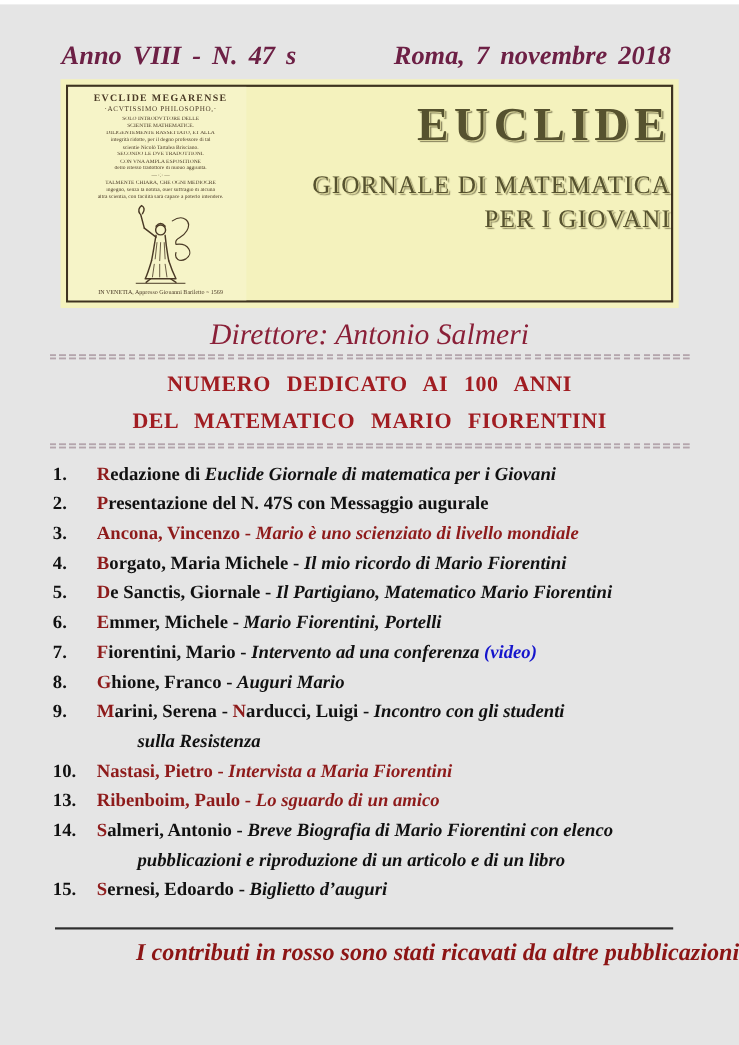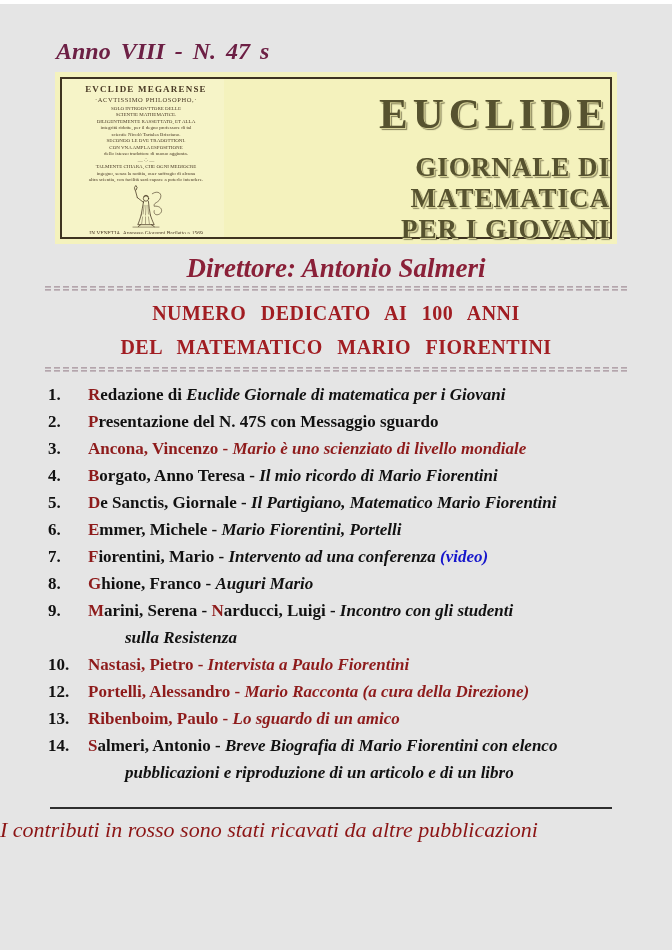--- a/index.html
+++ b/index.html
@@ -9,21 +9,21 @@
   }
   
   .masthead{
     display:flex;justify-content:space-between;align-items:baseline;
     padding:34px 62px 0 56px;
     font-style:italic;font-weight:600;font-size:24px;color:#6d2045;
     word-spacing:4px;
   }
   
   .banner{
-    margin:7px 55px 0 55px;background:#f4f2bd;padding:5px;height:172px;box-sizing:border-box;
+    margin:7px 55px 0 55px;background:#f4f2bd;padding:5px;height:208px;box-sizing:border-box;
   }
   .banner-inner{
     border:2px solid #3e3320;height:100%;box-sizing:border-box;display:flex;background:#f4f2bd;
   }
   .engraving{
     width:162px;box-sizing:border-box;padding:5px 4px 3px 10px;
     background:#f6f4c8;color:#4a3a26;text-align:center;
     display:flex;flex-direction:column;justify-content:space-between;line-height:1.2;
   }
   .eng-title{font-size:9px;letter-spacing:1.2px;font-weight:bold;white-space:nowrap;}
@@ -33,27 +33,27 @@
   .eng-figure{display:block;margin:1px auto 0 auto;}
   .eng-caption{font-size:5.5px;white-space:nowrap;overflow:hidden;margin-top:2px;}
   .banner-right{
     flex:1;text-align:right;color:#56522f;padding-top:13px;
   }
   .banner-title{
     font-size:43px;font-weight:bold;letter-spacing:5px;line-height:1;
     text-shadow:1px 1px 0 #d8d49a, 2px 2px 1px rgba(45,40,12,.55);
   }
   .banner-sub{
-    font-size:27px;font-weight:bold;letter-spacing:1px;line-height:31px;
+    font-size:23px;font-weight:normal;letter-spacing:1px;line-height:31px;
     text-shadow:1px 1px 0 #d8d49a, 2px 2px 1px rgba(45,40,12,.5);
   }
   .banner-sub.first{margin-top:17px;}
   
   .director{
-    text-align:center;font-style:italic;font-weight:700;font-size:27px;color:#8a2038;
+    text-align:center;font-style:italic;font-weight:400;font-size:27px;color:#8a2038;
     margin-top:8px;line-height:32px;
   }
   
   .sep-dashed{
     height:5px;margin:2px 45px 0 45px;
     background-image:
       repeating-linear-gradient(90deg,#b4a5ac 0 6px,transparent 6px 9px),
       repeating-linear-gradient(90deg,#b4a5ac 0 6px,transparent 6px 9px);
     background-size:100% 1.7px,100% 1.7px;
     background-position:0 0,0 3.3px;
@@ -73,31 +73,32 @@
   .toc-text{flex:1;}
   .seg-lead{color:#8e1b1b;}
   .seg-name{color:#111;}
   .seg-title{color:#111;font-style:italic;}
   .toc-item.red .seg-name,.toc-item.red .seg-title{color:#8e1b1b;text-align:right;}
   .seg-link{color:#1616cc;font-style:italic;cursor:pointer;}
   .indent{display:inline-block;width:37px;}
   
   .footer-rule{height:2px;background:#2e2e2e;margin:21px 60px 0 50px;}
   .footer-note{
-    text-align:left;font-style:italic;font-weight:normal;font-size:22px;color:#8c1515;
+    text-align:right;font-style:italic;font-weight:bold;font-size:22px;color:#8c1515;
     margin-top:7px;line-height:28px;
   }
 </style>
 </head>
 <body>
 
 <div class="page">
 
   <div class="masthead">
     <span>Anno VIII - N. 47  s</span>
+    <span>Roma,  7 novembre  2018</span>
   </div>
 
   <div class="banner">
     <div class="banner-inner">
       <div class="engraving">
         <div>
           <div class="eng-title">EVCLIDE MEGARENSE</div>
           <div class="eng-sub">·ACVTISSIMO PHILOSOPHO,·</div>
           <div class="eng-lines" id="eng-lines">
               <div>SOLO INTRODVTTORE DELLE</div>
@@ -152,29 +153,29 @@
 
   <div class="sep-dashed"></div>
 
   <div class="toc" id="toc">
       <div class="toc-item">
         <span class="toc-num">1.</span>
         <div class="toc-text"><span class="seg-lead">R</span><span class="seg-name">edazione di </span><span class="seg-title">Euclide Giornale di matematica per i Giovani</span></div>
       </div>
       <div class="toc-item">
         <span class="toc-num">2.</span>
-        <div class="toc-text"><span class="seg-lead">P</span><span class="seg-name">resentazione del N. 47S con Messaggio sguardo</span></div>
+        <div class="toc-text"><span class="seg-lead">P</span><span class="seg-name">resentazione del N. 47S con Messaggio augurale</span></div>
       </div>
       <div class="toc-item red">
         <span class="toc-num">3.</span>
         <div class="toc-text"><span class="seg-name">Ancona, Vincenzo - </span><span class="seg-title">Mario è uno scienziato di livello mondiale</span></div>
       </div>
       <div class="toc-item">
         <span class="toc-num">4.</span>
-        <div class="toc-text"><span class="seg-lead">B</span><span class="seg-name">orgato, Anno Teresa - </span><span class="seg-title">Il mio ricordo di Mario Fiorentini</span></div>
+        <div class="toc-text"><span class="seg-lead">B</span><span class="seg-name">orgato, Maria Michele - </span><span class="seg-title">Il mio ricordo di Mario Fiorentini</span></div>
       </div>
       <div class="toc-item">
         <span class="toc-num">5.</span>
         <div class="toc-text"><span class="seg-lead">D</span><span class="seg-name">e Sanctis, Giornale - </span><span class="seg-title">Il Partigiano, Matematico Mario Fiorentini</span></div>
       </div>
       <div class="toc-item">
         <span class="toc-num">6.</span>
         <div class="toc-text"><span class="seg-lead">E</span><span class="seg-name">mmer, Michele - </span><span class="seg-title">Mario Fiorentini, Portelli</span></div>
       </div>
       <div class="toc-item">
@@ -184,32 +185,32 @@
       <div class="toc-item">
         <span class="toc-num">8.</span>
         <div class="toc-text"><span class="seg-lead">G</span><span class="seg-name">hione, Franco - </span><span class="seg-title">Auguri Mario</span></div>
       </div>
       <div class="toc-item">
         <span class="toc-num">9.</span>
         <div class="toc-text"><span class="seg-lead">M</span><span class="seg-name">arini, Serena - </span><span class="seg-lead">N</span><span class="seg-name">arducci, Luigi - </span><span class="seg-title">Incontro con gli studenti</span><br><span class="indent"></span><span class="seg-title">sulla Resistenza</span></div>
       </div>
       <div class="toc-item red">
         <span class="toc-num">10.</span>
-        <div class="toc-text"><span class="seg-name">Nastasi, Pietro - </span><span class="seg-title">Intervista a Paulo Fiorentini</span></div>
-      </div>
-      <div class="toc-item red">
-        <span class="toc-num">12.</span>
-        <div class="toc-text"><span class="seg-name">Portelli, Alessandro - </span><span class="seg-title">Mario Racconta (a cura della Direzione)</span></div>
+        <div class="toc-text"><span class="seg-name">Nastasi, Pietro - </span><span class="seg-title">Intervista a Maria Fiorentini</span></div>
       </div>
       <div class="toc-item red">
         <span class="toc-num">13.</span>
         <div class="toc-text"><span class="seg-name">Ribenboim, Paulo - </span><span class="seg-title">Lo sguardo di un amico</span></div>
       </div>
       <div class="toc-item">
         <span class="toc-num">14.</span>
         <div class="toc-text"><span class="seg-lead">S</span><span class="seg-name">almeri, Antonio - </span><span class="seg-title">Breve Biografia di Mario Fiorentini con elenco</span><br><span class="indent"></span><span class="seg-title">pubblicazioni e riproduzione di un articolo e di un libro</span></div>
       </div>
+      <div class="toc-item">
+        <span class="toc-num">15.</span>
+        <div class="toc-text"><span class="seg-lead">S</span><span class="seg-name">ernesi, Edoardo - </span><span class="seg-title">Biglietto d’auguri</span></div>
+      </div>
     </div>
 
   <div class="footer-rule"></div>
   <div class="footer-note">I contributi in rosso sono stati ricavati da altre pubblicazioni</div>
 
 </div>
 
 </body></html>

